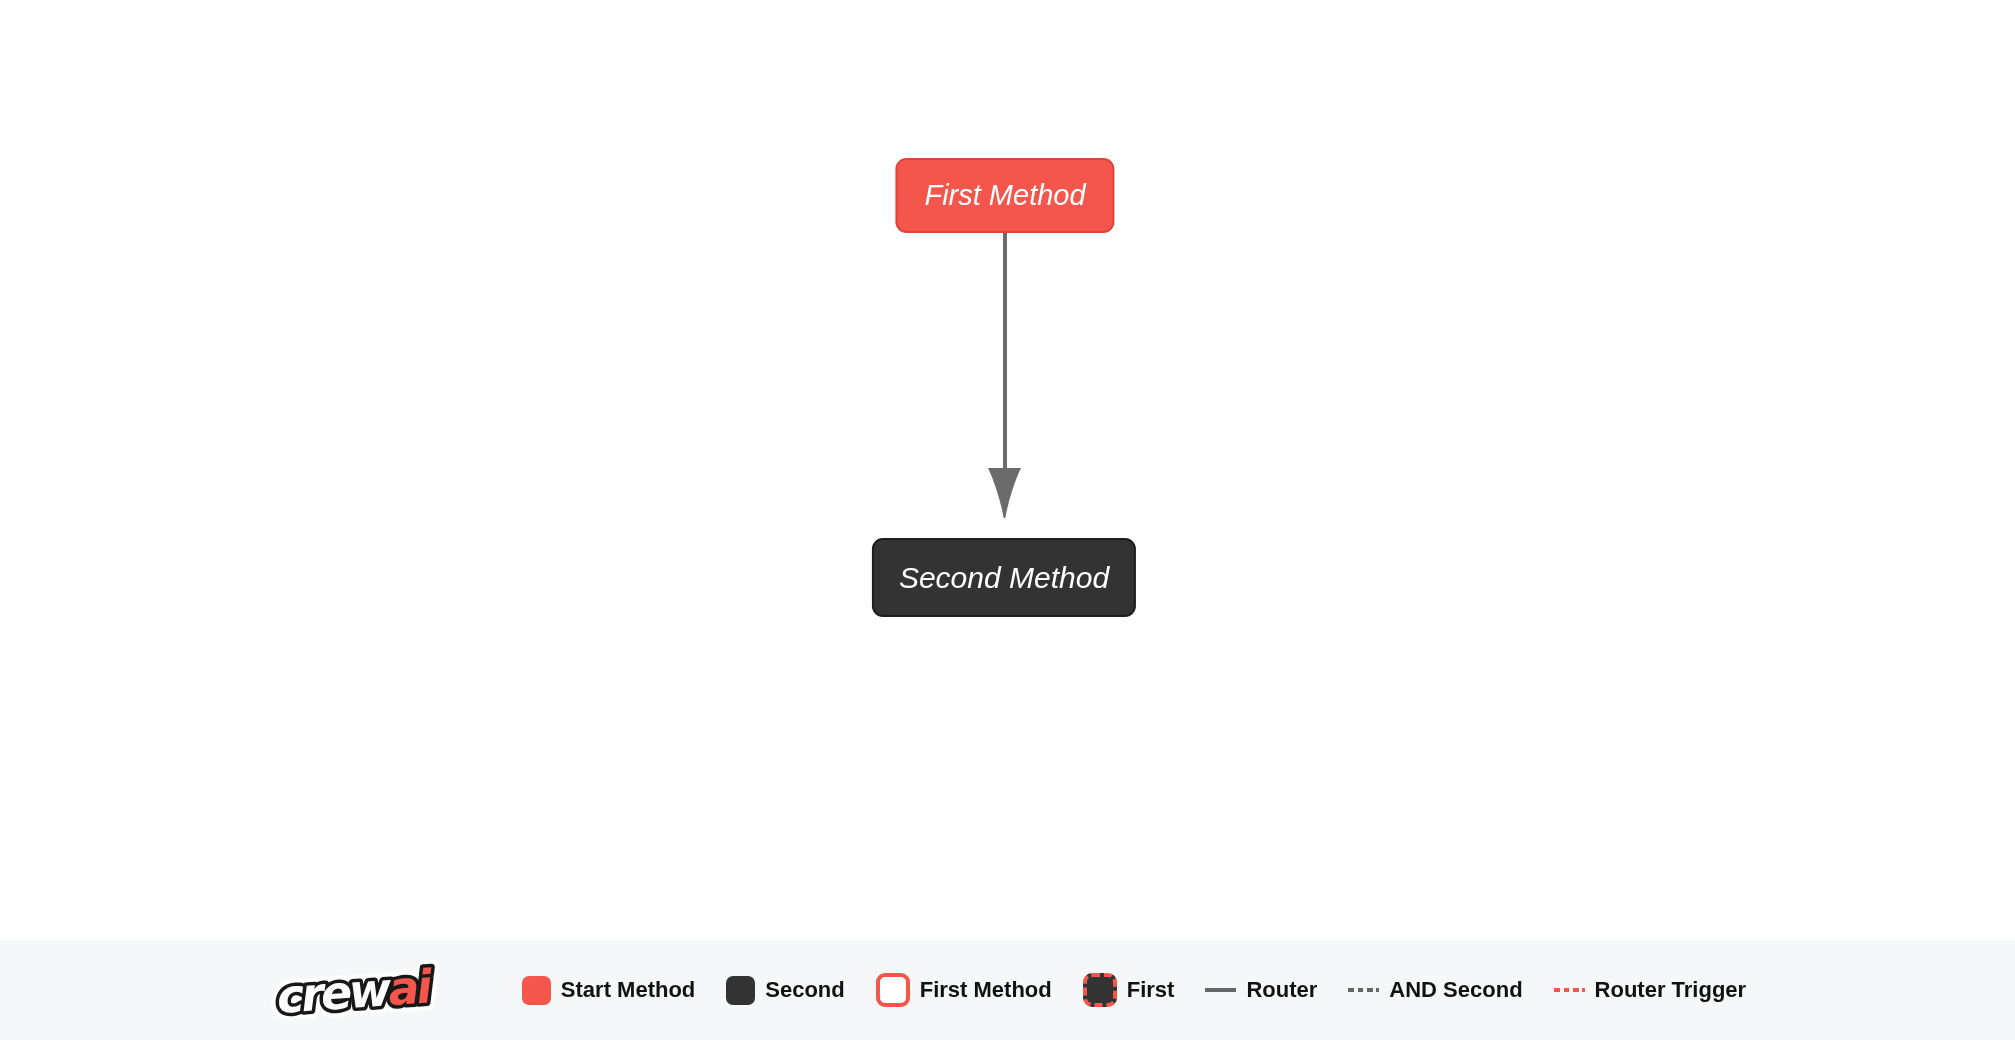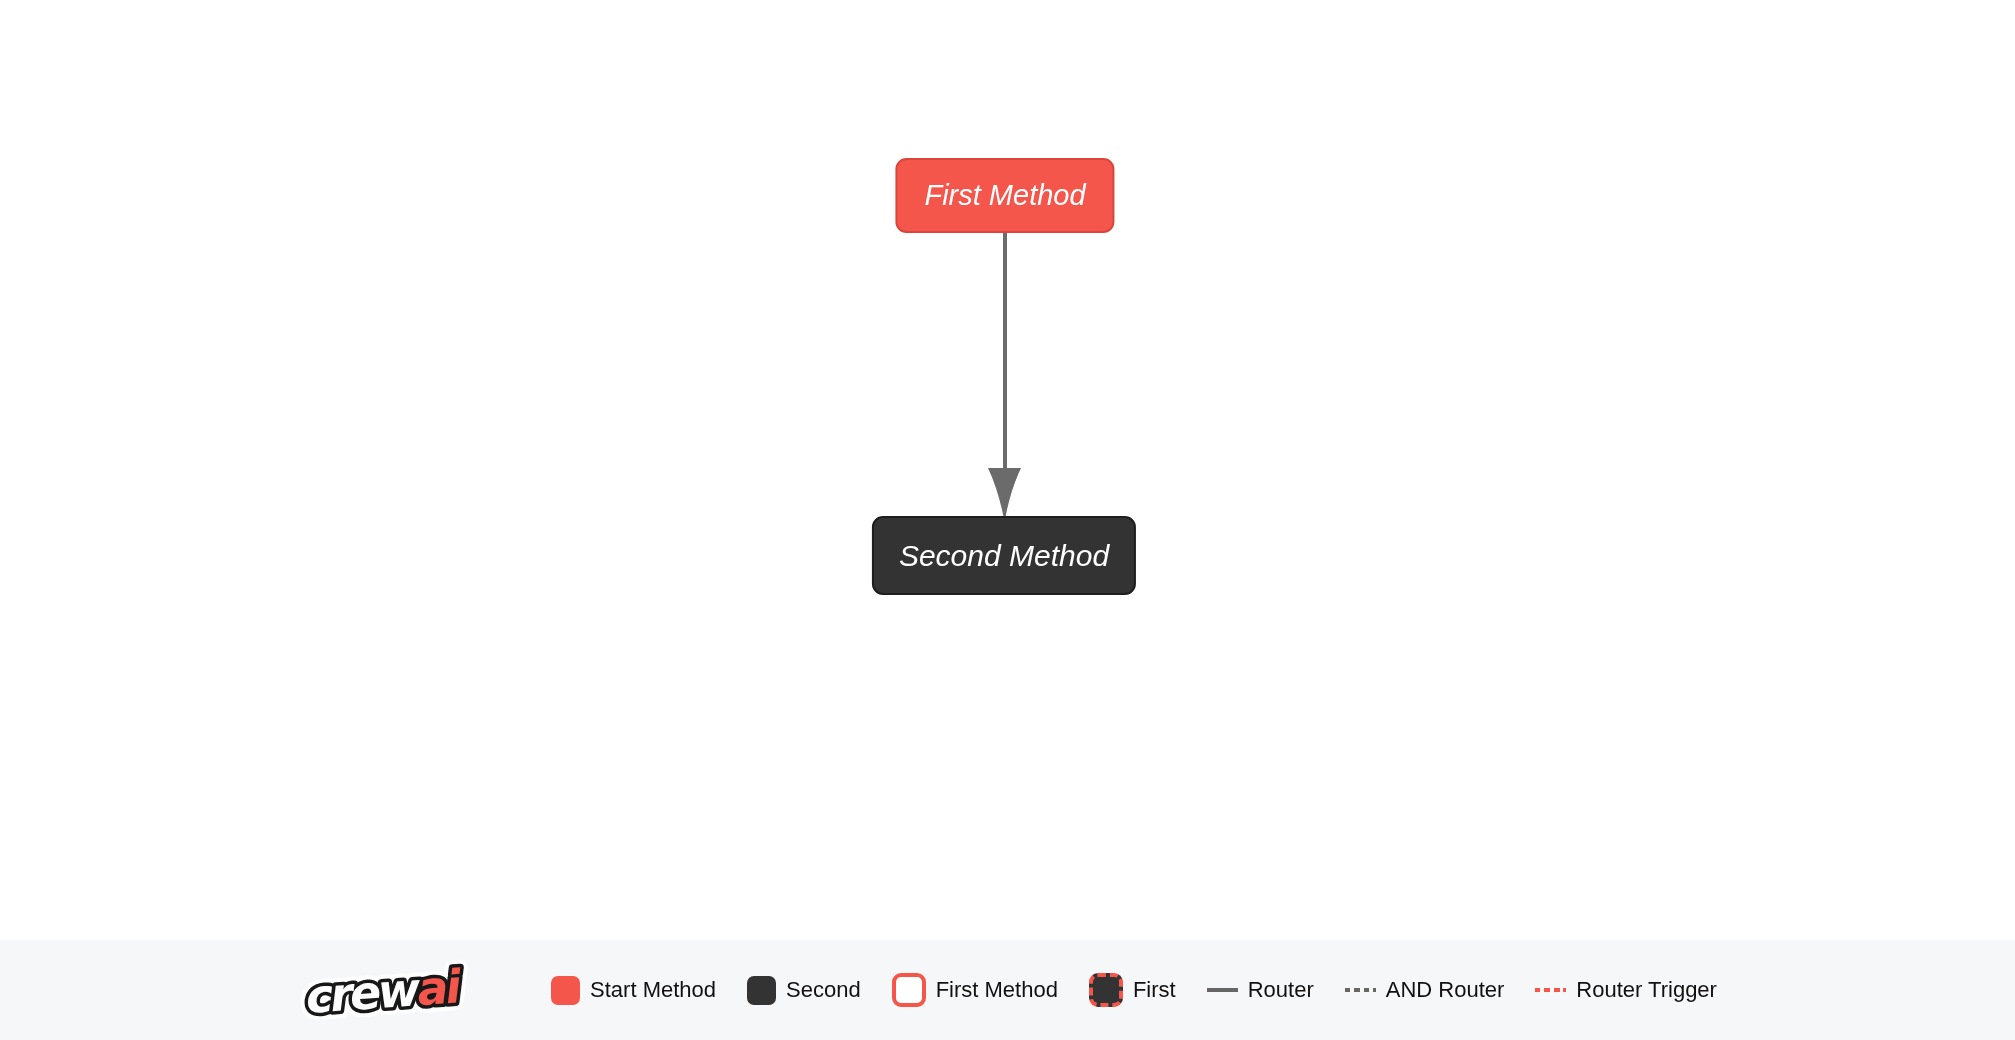--- a/index.html
+++ b/index.html
@@ -32,21 +32,21 @@
   }
   .node-start {
     left: 1005px; top: 158px;
     height: 75px;
     padding: 0 27px;
     font-size: 29px;
     background: #F4564C;
     border: 2px solid #DB453B;
   }
   .node-method {
-    left: 1004px; top: 516px;
+    left: 1004px; top: 538px;
     height: 79px;
     padding: 0 25px;
     font-size: 30px;
     background: #333333;
     border: 2px solid #1E1E1E;
   }
   .edge-line {
     position: absolute;
     left: 1003px; top: 233px;
     width: 4px; height: 276px;
@@ -74,20 +74,21 @@
     gap: 31px;
   }
   .logo-svg { display: block; margin-right: 4px; }
   .legend-item {
     display: flex;
     align-items: center;
     gap: 10px;
     font-size: 22px;
     color: #111111;
     white-space: nowrap;
+    font-weight: bold;
   }
   .sw-square {
     width: 29px; height: 29px;
     border-radius: 7px;
     flex: 0 0 auto;
   }
   .sw-start  { background: #F4564C; }
   .sw-method { background: #333333; }
   .sw-crew {
     width: 34px; height: 34px;
@@ -168,21 +169,21 @@
       <span>First</span>
     </div>
 
     <div class="legend-item">
       <span class="sw-line sw-line-solid"></span>
       <span>Router</span>
     </div>
 
     <div class="legend-item">
       <span class="sw-line sw-line-dashed"></span>
-      <span>AND Router</span>
+      <span>AND Second</span>
     </div>
 
     <div class="legend-item">
       <span class="sw-line sw-line-dashed-red"></span>
       <span>Router Trigger</span>
     </div>
 
   </div>
 </div>
 

